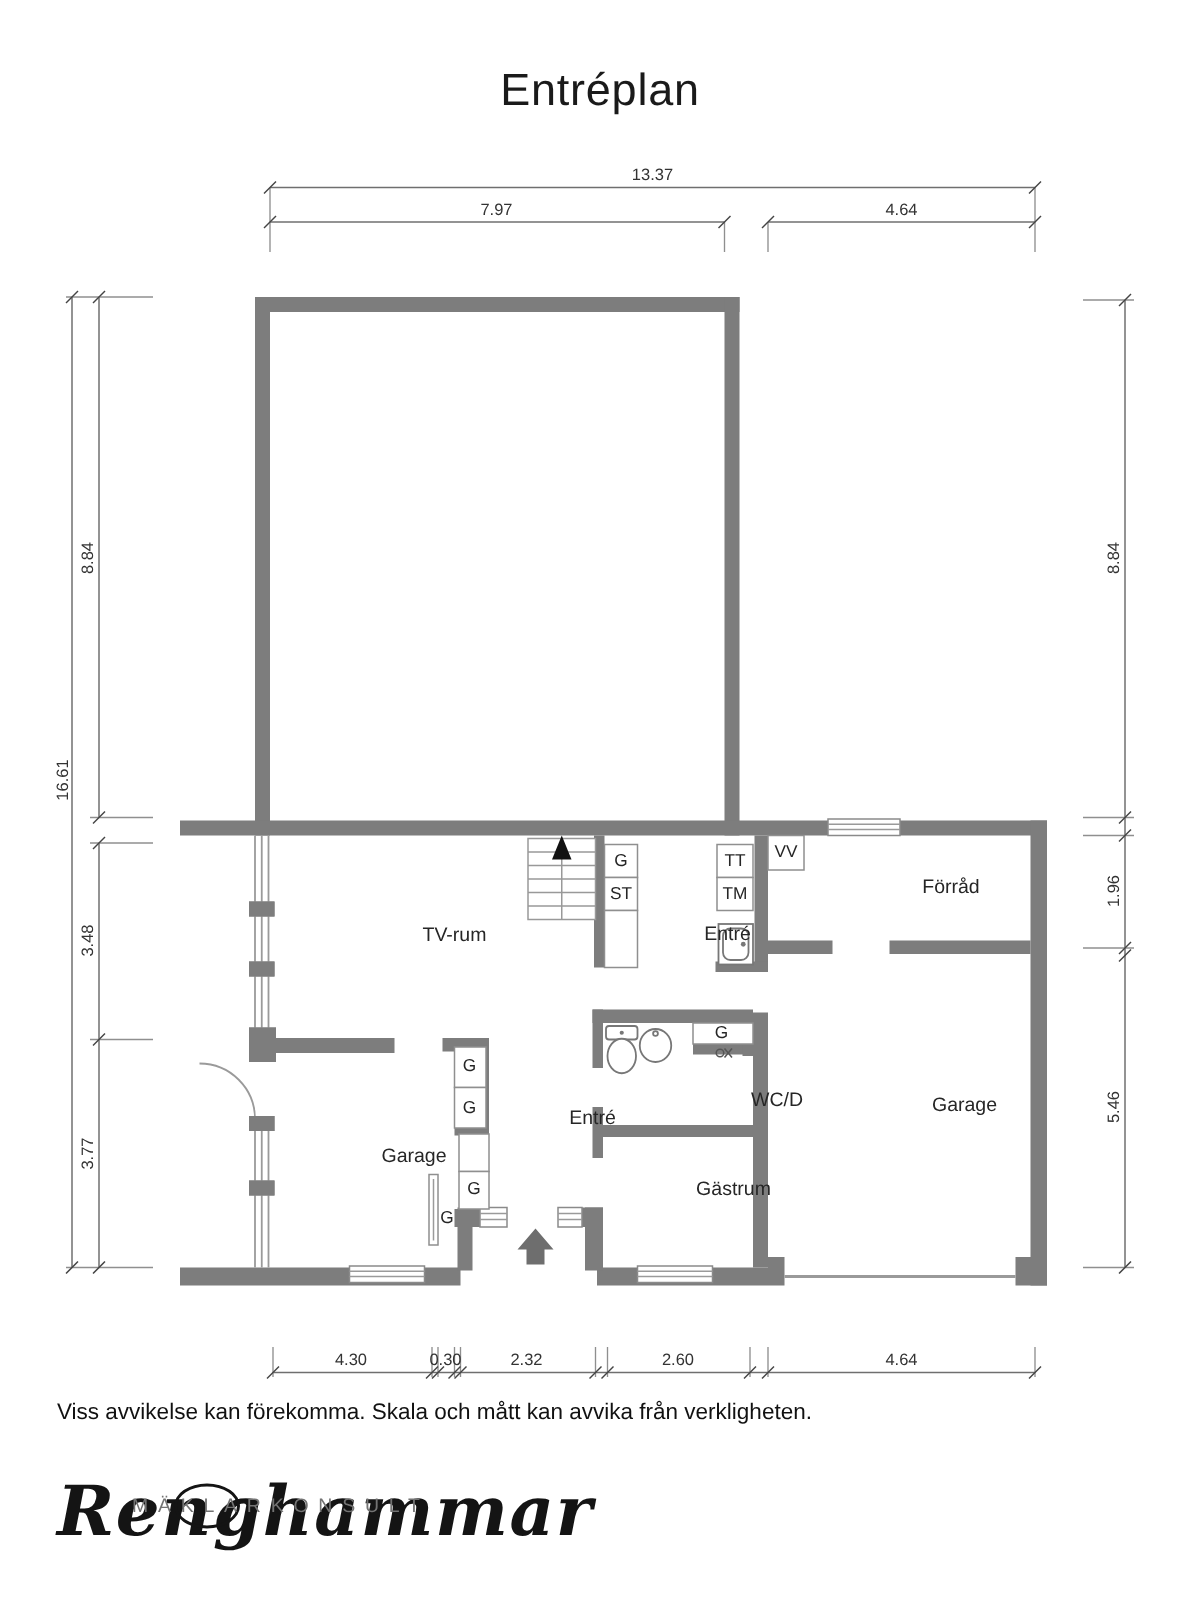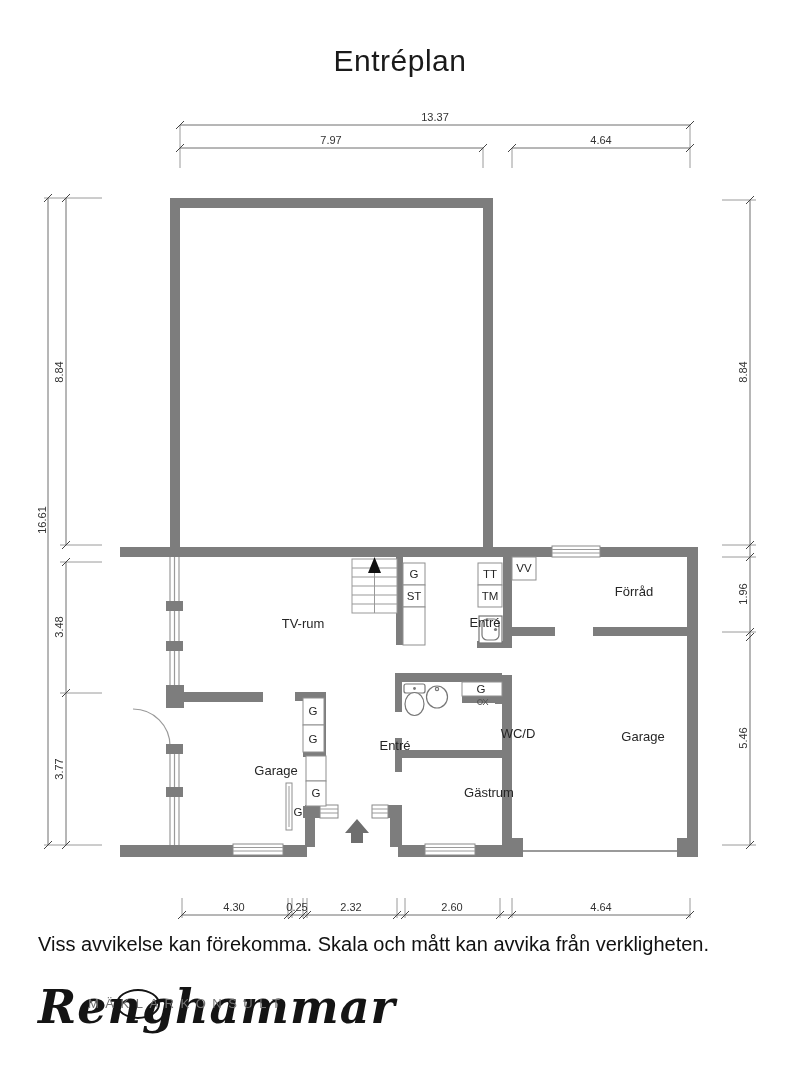--- a/index.html
+++ b/index.html
@@ -6,21 +6,21 @@
   .page{position:relative;width:800px;height:1073px;background:#fff;overflow:hidden;
         font-family:"Liberation Sans", sans-serif;color:#1a1a1a;}
   .title{position:absolute;left:0;top:44px;width:800px;text-align:center;
          font-size:30px;font-weight:400;letter-spacing:0.5px;}
   .plan{position:absolute;left:0;top:0;width:800px;height:1073px;}
   svg.overlay{position:absolute;left:0;top:0;}
   .rlabel{position:absolute;transform:translate(-50%,-50%);font-size:13px;color:#262626;white-space:nowrap;margin-left:33px;}
   .flabel{position:absolute;transform:translate(-50%,-50%);font-size:11.5px;color:#262626;white-space:nowrap;}
   .dlabel{position:absolute;transform:translate(-50%,-50%);font-size:11px;color:#333;white-space:nowrap;}
   .dlabel.rot{transform:translate(-50%,-50%) rotate(-90deg);}
-  .disclaimer{position:absolute;left:38px;top:933px;font-size:20px;color:#111;}
+  .disclaimer{position:absolute;left:38px;top:933px;font-size:15px;color:#111;}
   .logo-name{position:absolute;left:38px;top:948px;font-family:"DejaVu Serif", serif;
              font-style:italic;font-weight:600;font-size:46px;color:#141414;letter-spacing:1px;margin-top:32px;}
   .logo-sub{position:absolute;left:88px;top:996px;font-size:13px;letter-spacing:6.5px;
             color:#737373;font-weight:400;}
   .logo-ellipse{position:absolute;left:116px;top:989px;width:40px;height:26px;
                 border:2px solid #141414;border-radius:50%;}
 </style>
 </head>
 <body>
 
@@ -254,21 +254,21 @@
     <div class="dlabel rot" style="left:42px;top:520px">16.61</div>
     <div class="dlabel rot" style="left:59px;top:372px">8.84</div>
     <div class="dlabel rot" style="left:59px;top:627px">3.48</div>
     <div class="dlabel rot" style="left:59px;top:769px">3.77</div>
 
     <div class="dlabel rot" style="left:743px;top:372px">8.84</div>
     <div class="dlabel rot" style="left:743px;top:594px">1.96</div>
     <div class="dlabel rot" style="left:743px;top:738px">5.46</div>
 
     <div class="dlabel" style="left:234px;top:907px">4.30</div>
-    <div class="dlabel" style="left:297px;top:907px">0.25</div>
+    <div class="dlabel" style="left:297px;top:907px">0.30</div>
     <div class="dlabel" style="left:351px;top:907px">2.32</div>
     <div class="dlabel" style="left:452px;top:907px">2.60</div>
     <div class="dlabel" style="left:601px;top:907px">4.64</div>
   </div>
 
   <div class="disclaimer">Viss avvikelse kan förekomma. Skala och mått kan avvika från verkligheten.</div>
 
   <div>
     <div class="logo-name">Renghammar</div>
     <div class="logo-ellipse"></div>

